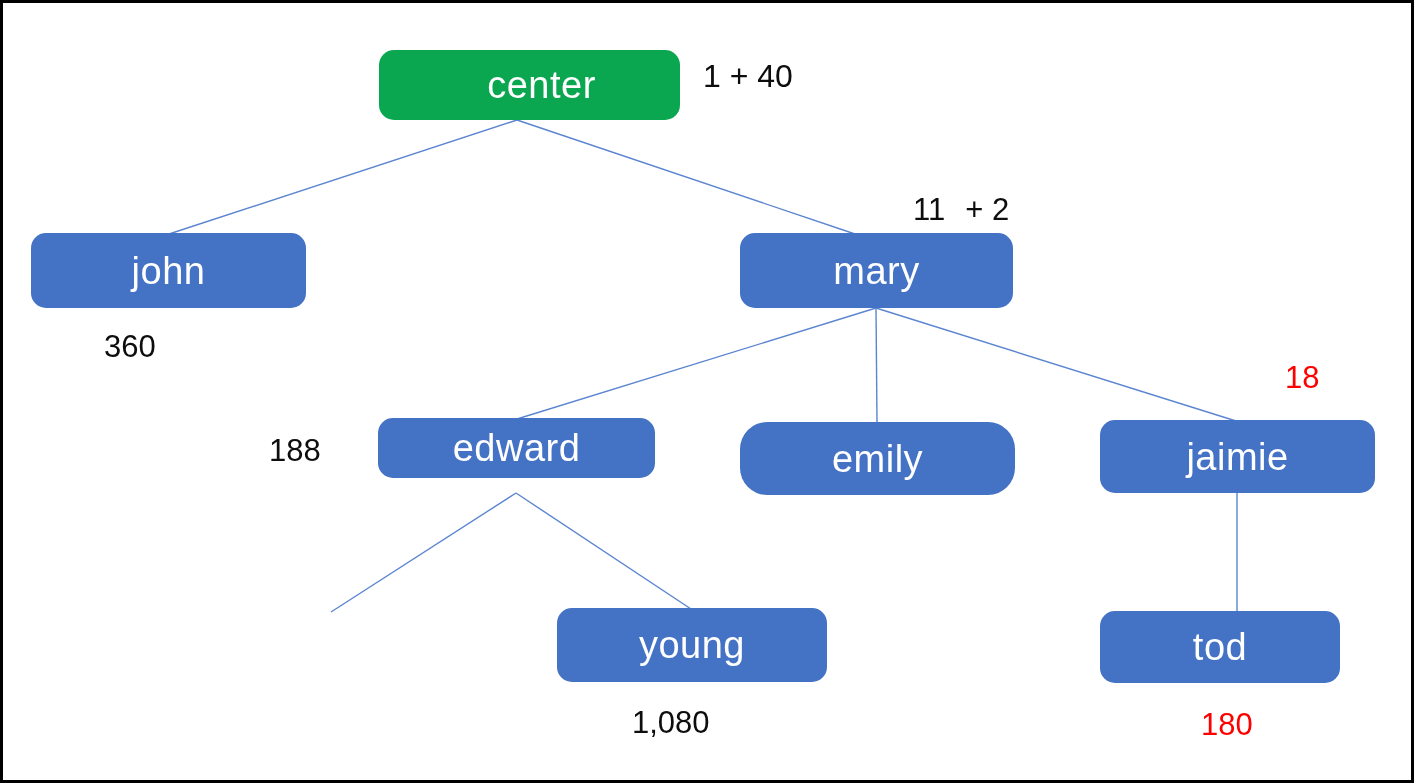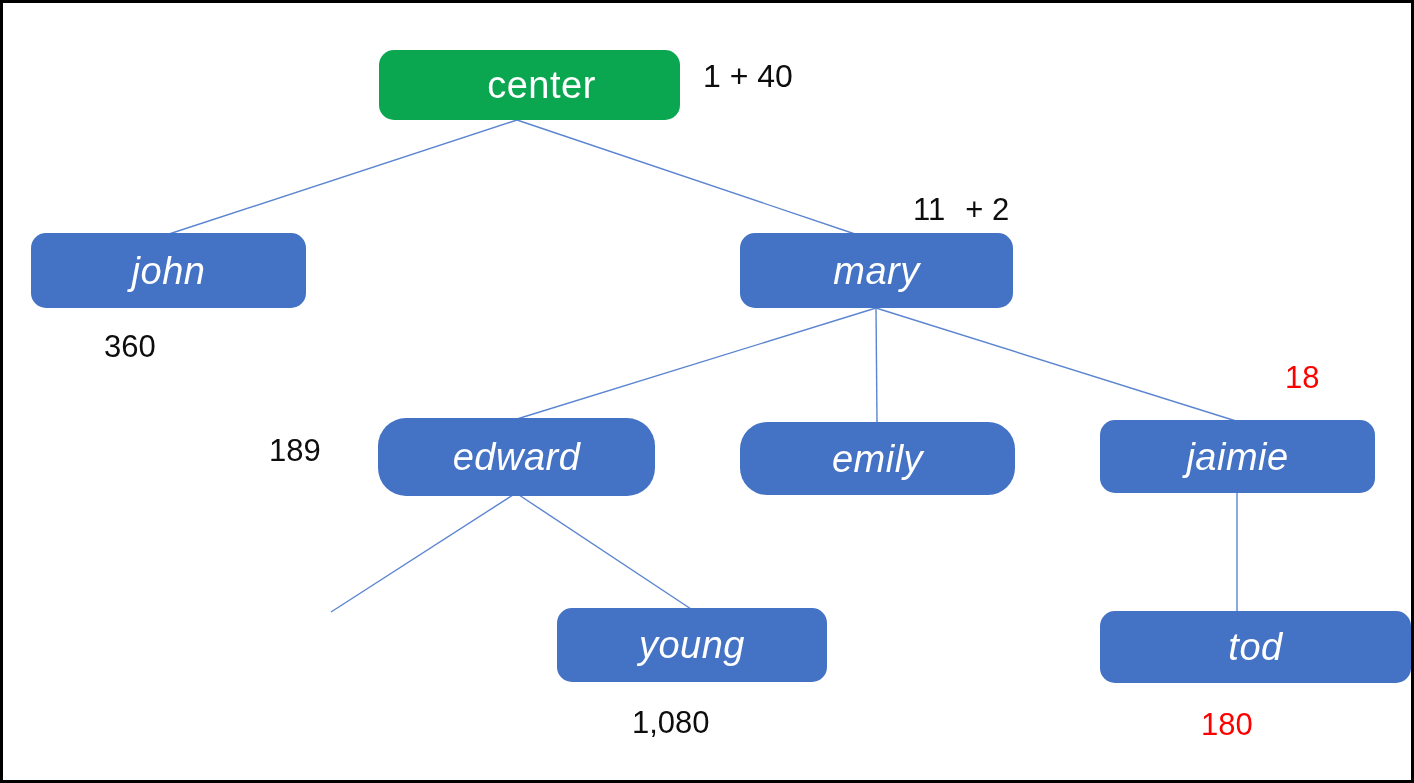--- a/index.html
+++ b/index.html
@@ -15,21 +15,21 @@
   .edges { position:absolute; left:0; top:0; width:1414px; height:783px; }
   .edges line { stroke:var(--connector, #5b85d0); stroke-width:1.4; }
   .node {
     position:absolute;
     display:flex; align-items:center; justify-content:center;
     color:var(--node_text, #ffffff);
     font-size:38px; line-height:1;
     border-radius:15px;
     letter-spacing:0.5px;
   }
-  .node.blue  { background:var(--node_fill_blue, #4472c4);font-style:italic; }
+  .node.blue  { background:var(--node_fill_blue, #4472c4); }
   .node.green { background:var(--node_fill_green, #0aa750); }
   .label {
     position:absolute;
     font-size:31px; line-height:1;
     color:var(--label_default, #000000);
     white-space:nowrap;
   }
   .label.red { color:var(--label_highlight, #ff0000); }
   .label-pair { display:flex; gap:20px; }
 </style>
@@ -48,41 +48,41 @@
     <line x1="513" y1="490" x2="688" y2="606"></line>
     <line x1="1234" y1="490" x2="1234" y2="609"></line>
   </svg>
 
   <div class="node green" style="left:376px; top:47px;  width:277px; height:70px;padding-left:24px;">center</div>
 
   <div class="node blue" style="left:28px;  top:230px; width:275px; height:75px;">john</div>
 
   <div class="node blue" style="left:737px; top:230px; width:273px; height:75px;">mary</div>
 
-  <div class="node blue" style="left:375px; top:415px; width:277px; height:78px;border-radius:28px;">edward</div>
+  <div class="node blue" style="left:375px; top:415px; width:277px; height:60px;">edward</div>
 
   <div class="node blue" style="left:737px; top:419px; width:275px; height:73px;border-radius:27px;">emily</div>
 
   <div class="node blue" style="left:1097px; top:417px; width:275px; height:73px;">jaimie</div>
 
 
   <div class="node blue" style="left:554px; top:605px; width:270px; height:74px;">young</div>
 
-  <div class="node blue" style="left:1097px; top:608px; width:311px; height:72px;">tod</div>
+  <div class="node blue" style="left:1097px; top:608px; width:240px; height:72px;">tod</div>
 
   <div class="label" style="left:700px; top:57px; font-size:32px;">1 + 40</div>
 
   <div class="label label-pair" style="left:910px; top:171px;margin-top:20px;">
     <span>11</span>
     <span class="red">+ 2</span>
   </div>
 
   <div class="label" style="left:101px; top:328px;">360</div>
 
-  <div class="label" style="left:266px; top:432px;">189</div>
+  <div class="label" style="left:266px; top:432px;">188</div>
 
   <div class="label red" style="left:1282px; top:359px;">18</div>
 
   <div class="label" style="left:629px; top:704px;">1,080</div>
 
   <div class="label red" style="left:1198px; top:706px;">180</div>
 
 </div>
 
 </body></html>

